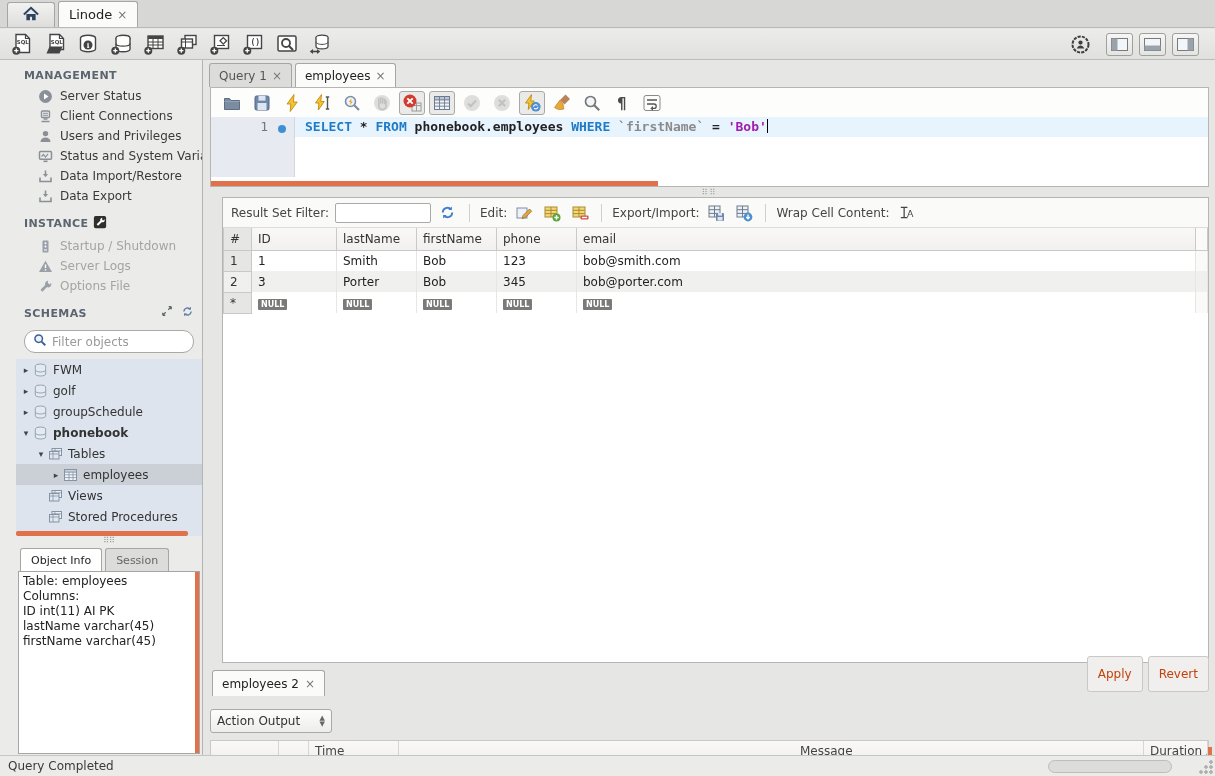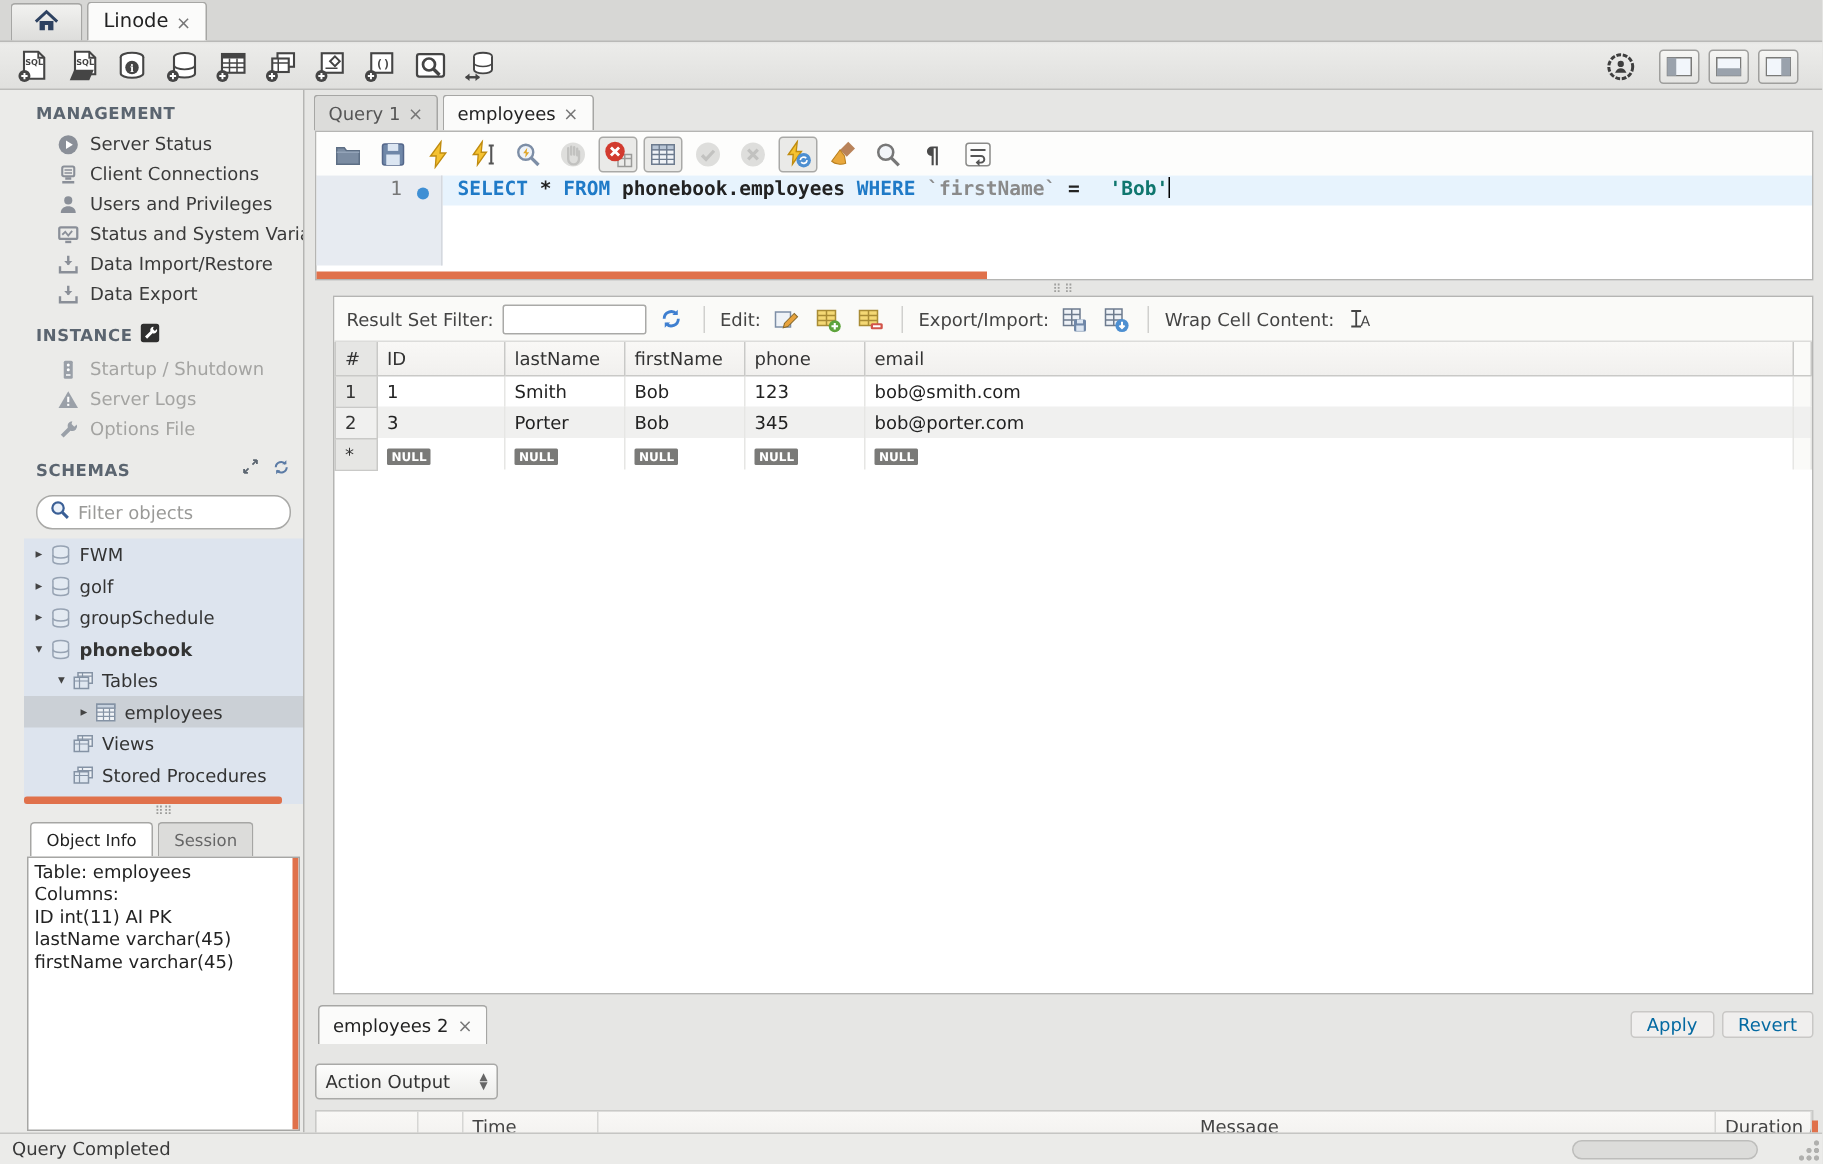--- a/index.html
+++ b/index.html
@@ -73,21 +73,21 @@
   .ed-toolbar { height:29px; display:flex; align-items:center; padding-left:8px; gap:4px;
                 background:#fdfdfc; }
   .tbtn { width:26px; height:24px; display:flex; align-items:center; justify-content:center; border:1px solid transparent; }
   .tbtn.pressed { border:1px solid #a9a9a7; background:#eaeae8; border-radius:3px; }
   .ed-body { position:relative; height:60px; display:flex; }
   .gutter { width:84px; background:#e7ebf1; border-right:1px solid #d4d8de; flex:none; position:relative; }
   .lnum { position:absolute; right:26px; top:2px; color:#777; font-family:"DejaVu Sans Mono",monospace; font-size:13px; }
   .bdot { position:absolute; right:8px; top:8px; width:8px; height:8px; border-radius:50%; background:#3f8fd4; }
   .codearea { flex:1; font-family:"DejaVu Sans Mono",monospace; font-size:13px; font-weight:600; }
   .codeline { height:20px; line-height:20px; background:#e7f3fd; padding-left:10px; white-space:pre; }
-  .tok-kw { color:#1f7ac7; } .tok-plain { color:#222; } .tok-ident { color:#8a8a8a; } .tok-str { color:#0f766e;margin-left:12px; }
+  .tok-kw { color:#1f7ac7; } .tok-plain { color:#222; } .tok-ident { color:#8a8a8a; } .tok-str { color:#a21caf; }
   .caret { display:inline-block; width:1.5px; height:14px; background:#000; vertical-align:-2px; }
   .ed-hthumb { position:absolute; left:0; bottom:0; width:447px; height:5px; background:#e0714b; }
 
   .hsplit { position:absolute; left:0; right:0; height:10px; display:flex; align-items:center;
             justify-content:center; color:#a0a09e; font-size:8px; letter-spacing:2px; }
 
   .result-panel { position:absolute; left:18px; right:6px; top:137px; height:466px; background:#fff;
                   border:1px solid #b5b5b3; display:flex; flex-direction:column; }
   .rs-toolbar { height:30px; background:#fafaf8; border-bottom:1px solid #dcdcda; display:flex;
                 align-items:center; padding:0 8px; gap:6px; color:#444; }
@@ -103,22 +103,22 @@
   table.grid td.num, table.grid th.num { background:#e6e6e4; border:1px solid #c9c9c7; border-top:none; color:#333; }
   table.grid th.gut, table.grid td.gut { border-left:1px solid #c9c9c7; background:#fafaf8; }
   .null-badge { display:inline-block; background:#7a7a78; color:#fff; font-size:8px; font-weight:bold;
                 padding:1px 3px; border-radius:1px; line-height:9px; }
   .grid-fill { flex:1; }
 
   .btabs { position:absolute; left:6px; right:6px; top:605px; height:31px; display:flex; align-items:flex-end; }
   .btab { height:26px; padding:0 9px; display:flex; align-items:center; gap:6px; border:1px solid #a6a6a4;
           border-bottom:none; border-radius:3px 3px 0 0; background:#fbfbfa; color:#222; margin-left:2px; }
   .bbtns { margin-left:auto; display:flex; gap:5px; padding-bottom:4px; }
-  .dbtn { min-width:52px; height:18px; padding:0 10px; background:#f0efee; border:1px solid #c9c8c6;
-          border-radius:3px; color:#0369a1; font-size:12px; display:flex; align-items:center; justify-content:center; }
+  .dbtn { min-width:52px; height:36px; padding:0 10px; background:#f0efee; border:1px solid #c9c8c6;
+          border-radius:3px; color:#c2410c; font-size:12px; display:flex; align-items:center; justify-content:center; }
 
   .output { position:absolute; left:6px; right:6px; top:644px; bottom:0; }
   .out-select { margin-top:5px; width:122px; height:24px; background:linear-gradient(#fdfdfc,#ededeb);
                 border:1px solid #a9a9a7; border-radius:3px; display:flex; align-items:center; padding:0 6px;
                 color:#333; }
   .spin { margin-left:auto; display:flex; flex-direction:column; line-height:6px; font-size:7px; color:#666; text-align:center; }
   .out-head { margin-top:7px; height:21px; display:flex; background:linear-gradient(#f9f8f6,#f2f1ef);
               border:1px solid #c9c9c7; position:relative;padding-left:40px; }
   .out-col { border-right:1px solid #d6d6d4; padding:0 6px; display:flex; align-items:center; color:#444;
              white-space:nowrap; overflow:hidden; }

